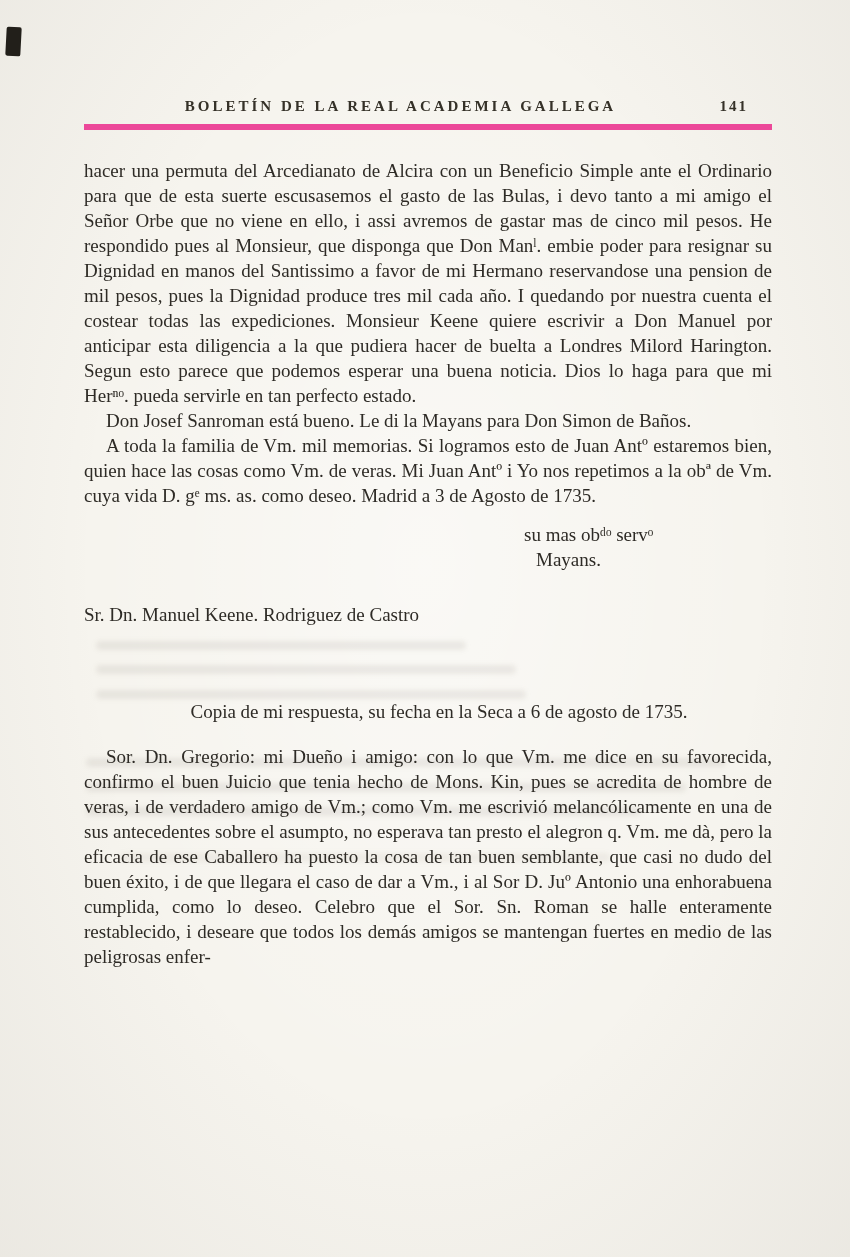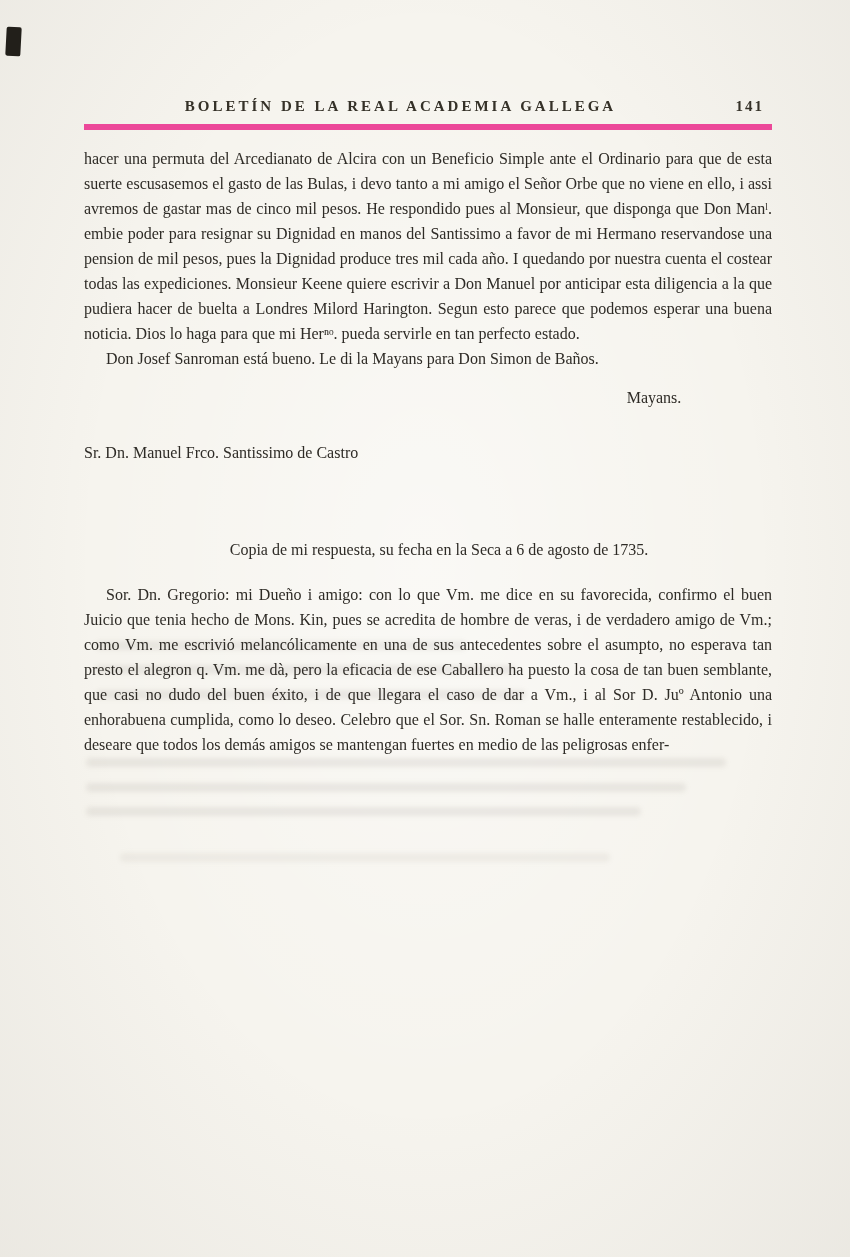--- a/index.html
+++ b/index.html
@@ -62,46 +62,46 @@
     color: #353128;
     padding-bottom: 9px;
     border-bottom: 6px solid #ec4899;
   }
   .journal-title {
     display: inline-block;
     margin-right: 55px;
   }
   .page-number {
     position: absolute;
-    right: 8px;
+    right: 24px;
     bottom: 9px;
     letter-spacing: 2px;
   }
 
   .letter-body {
-    margin-top: 16px;
-    font-size: 16px;
+    margin-top: 28px;
+    font-size: 19px;
     line-height: 25px;
   }
 
   .para {
     margin: 0;
     text-align: justify;
   }
   .indent {
     text-indent: 22px;
   }
 
   .signature-block {
     margin-top: 14px;
   }
   .sig-line { margin: 0; }
   .sig-1 { margin-left: 395px; }
   .sig-2 { margin-left: 440px; }
-  .sig-3 { margin-left: 452px; text-align: center; }
+  .sig-3 { margin-left: 452px; }
 
   .addressee {
     margin: 30px 0 0 0;
     text-align: left;
   }
 
   .reply-heading {
     margin: 72px 0 0 0;
     text-indent: 22px;
     text-align: center;
@@ -130,26 +130,28 @@
     <span class="journal-title">BOLETÍN DE LA REAL ACADEMIA GALLEGA</span>
     <span class="page-number">141</span>
   </div>
 
   <div class="letter-body">
 
     <p class="para">hacer una permuta del Arcedianato de Alcira con un Beneficio Simple ante el Ordinario para que de esta suerte escusasemos el gasto de las Bulas, i devo tanto a mi amigo el Señor Orbe que no viene en ello, i assi avremos de gastar mas de cinco mil pesos. He respondido pues al Monsieur, que disponga que Don Manˡ. embie poder para resignar su Dignidad en manos del Santissimo a favor de mi Hermano reservandose una pension de mil pesos, pues la Dignidad produce tres mil cada año. I quedando por nuestra cuenta el costear todas las expediciones. Monsieur Keene quiere escrivir a Don Manuel por anticipar esta diligencia a la que pudiera hacer de buelta a Londres Milord Harington. Segun esto parece que podemos esperar una buena noticia. Dios lo haga para que mi Herⁿᵒ. pueda servirle en tan perfecto estado.</p>
 
     <p class="para indent">Don Josef Sanroman está bueno. Le di la Mayans para Don Simon de Baños.</p>
 
+    <p class="para indent">A toda la familia de Vm. mil memorias. Si logramos esto de Juan Antº estaremos bien, quien hace las cosas como Vm. de veras. Mi Juan Antº i Yo nos repetimos a la obª de Vm. cuya vida D. gᵉ ms. as. como deseo. Madrid a 3 de Agosto de 1735.</p>
 
     <div class="signature-block">
+      <p class="sig-line sig-2">su mas obᵈᵒ servᵒ</p>
       <p class="sig-line sig-3">Mayans.</p>
     </div>
 
-    <p class="para addressee">Sr. Dn. Manuel Frco. Santissimo de Castro</p>
+    <p class="para addressee">Sr. Dn. Manuel Keene. Rodriguez de Castro</p>
 
     <p class="para reply-heading">Copia de mi respuesta, su fecha en la Seca a 6 de agosto de 1735.</p>
 
     <p class="para indent reply-paragraph">Sor. Dn. Gregorio: mi Dueño i amigo: con lo que Vm. me dice en su favorecida, confirmo el buen Juicio que tenia hecho de Mons. Kin, pues se acredita de hombre de veras, i de verdadero amigo de Vm.; como Vm. me escrivió melancólicamente en una de sus antecedentes sobre el asumpto, no esperava tan presto el alegron q. Vm. me dà, pero la eficacia de ese Caballero ha puesto la cosa de tan buen semblante, que casi no dudo del buen éxito, i de que llegara el caso de dar a Vm., i al Sor D. Juº Antonio una enhorabuena cumplida, como lo deseo. Celebro que el Sor. Sn. Roman se halle enteramente restablecido, i deseare que todos los demás amigos se mantengan fuertes en medio de las peligrosas enfer-</p>
 
   </div>
 
 </div>
 
 </body></html>

